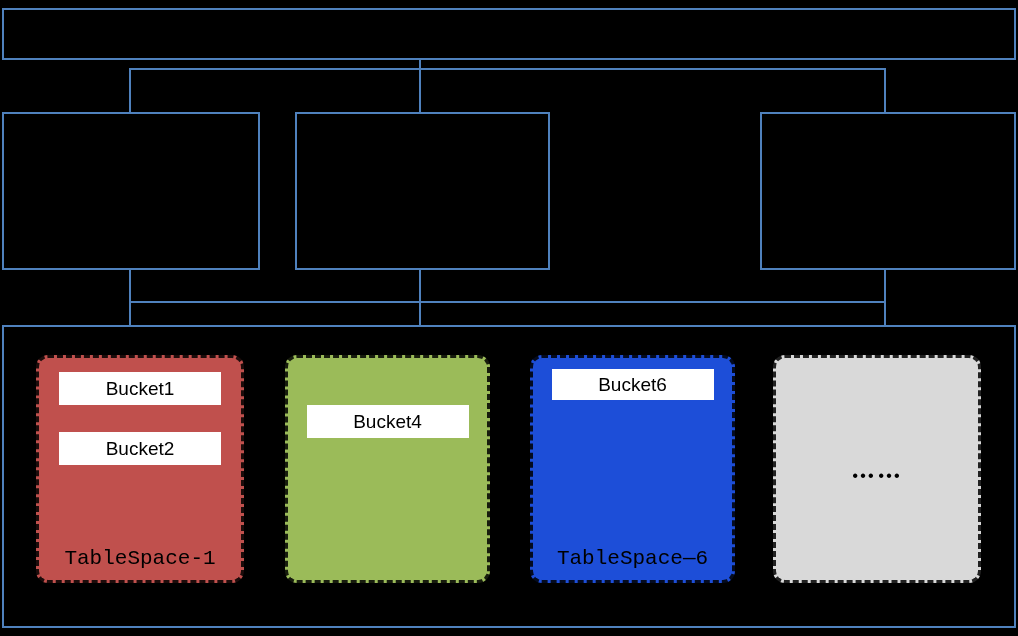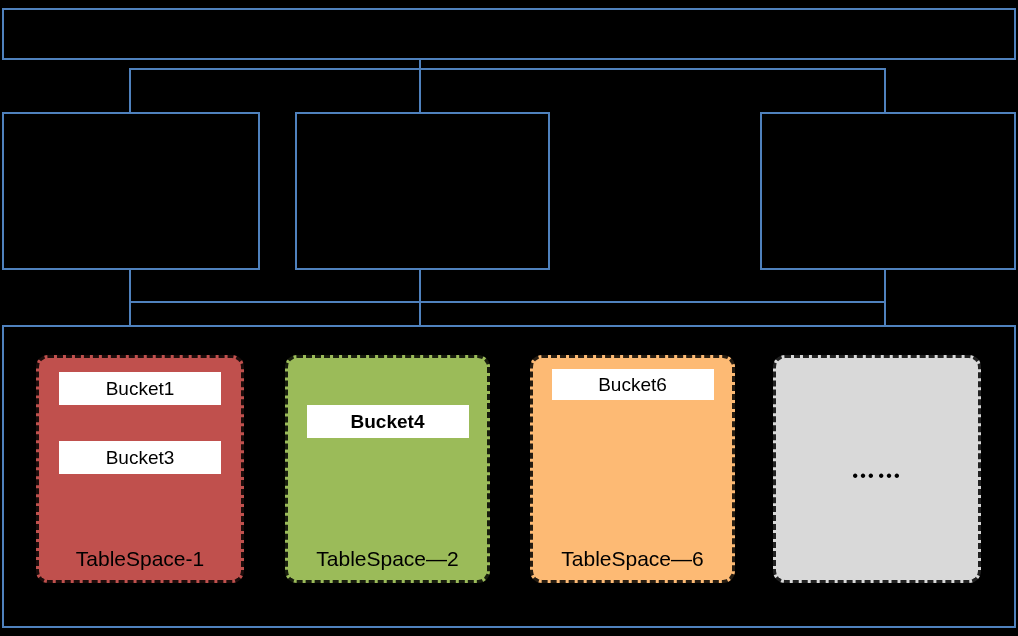--- a/index.html
+++ b/index.html
@@ -52,42 +52,42 @@
   .ts-2{left:285px;width:205px;}
   .ts-3{left:530px;width:205px;}
   .ts-4{left:773px;width:208px;}
 
   .bucket-area{
     flex:1;
     display:flex;
     flex-direction:column;
     align-items:center;
   }
-  .ts-1 .bucket-area{padding-top:14px;gap:36px;}
-  .ts-2 .bucket-area{padding-top:47px;gap:28px;font-weight:bold;}
+  .ts-1 .bucket-area{padding-top:14px;gap:27px;}
+  .ts-2 .bucket-area{padding-top:47px;gap:28px;}
   .ts-3 .bucket-area{padding-top:11px;gap:13px;}
 
   .bucket{
     width:162px;
     height:33px;
     background:#ffffff;
     color:#000000;
     display:flex;
     align-items:center;
     justify-content:center;
     font-size:19px;
   }
   .ts-3 .bucket{height:31px;}
 
   .ts-label{
     height:36px;
     text-align:center;
     color:#000000;
     font-size:21px;
-    font-family:Liberation Sans, sans-serif;
+    font-family:Liberation Mono, monospace;
     line-height:30px;
   }
 
   .ellipsis-area{
     flex:1;
     display:flex;
     align-items:center;
     justify-content:center;
     color:#000000;
     font-size:24px;
@@ -116,33 +116,32 @@
   <div class="line v-drop-l"></div>
   <div class="line v-drop-m"></div>
   <div class="line v-drop-r"></div>
   <div class="line h-bottom"></div>
 
   <div class="node container-box"></div>
 
   <div class="tablespace ts-1" style="background: rgb(192, 80, 77);">
     <div class="bucket-area">
       <div class="bucket">Bucket1</div>
-      <div class="bucket">Bucket3</div>
+      <div class="bucket">Bucket2</div>
     </div>
     <div class="ts-label">TableSpace-1</div>
   </div>
 
   <div class="tablespace ts-2" style="background: rgb(155, 187, 89);">
     <div class="bucket-area">
       <div class="bucket">Bucket4</div>
     </div>
-    <div class="ts-label">TableSpace—2</div>
   </div>
 
-  <div class="tablespace ts-3" style="background: #fdba74;">
+  <div class="tablespace ts-3" style="background: #1d4ed8;">
     <div class="bucket-area">
       <div class="bucket">Bucket6</div>
     </div>
     <div class="ts-label">TableSpace—6</div>
   </div>
 
   <div class="tablespace ts-4" style="background: rgb(217, 217, 217);">
     <div class="ellipsis-area">……</div>
   </div>
 

